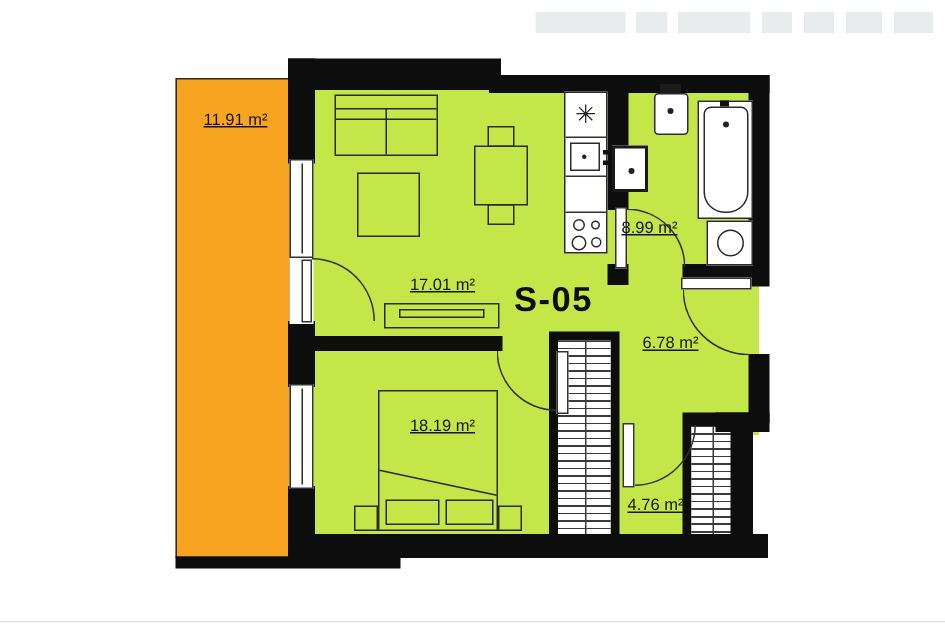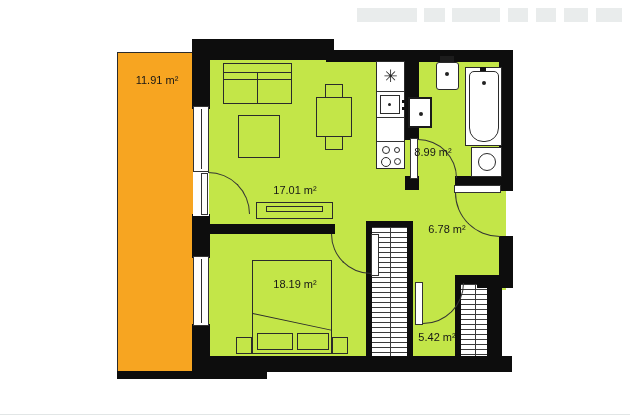--- a/index.html
+++ b/index.html
@@ -13,21 +13,21 @@
   .fix{position:absolute;border:1px solid #2b2b2b;box-sizing:border-box;background:#ffffff;}
   .win{position:absolute;background:#ffffff;border:1px solid #333;box-sizing:border-box;}
   .leaf{position:absolute;background:#ffffff;border:1px solid #333;box-sizing:border-box;}
   .arc{position:absolute;box-sizing:border-box;border:0 solid #333;}
   .arc.ne{border-top:1.5px solid #333;border-right:1.5px solid #333;border-top-right-radius:100% 100%;}
   .arc.sw{border-left:1.5px solid #333;border-bottom:1.5px solid #333;border-bottom-left-radius:100% 100%;}
   .arc.se{border-right:1.5px solid #333;border-bottom:1.5px solid #333;border-bottom-right-radius:100% 100%;}
   .hatch{position:absolute;background:#ffffff;background-image:repeating-linear-gradient(
          to bottom,#3a3a3a 0,#3a3a3a 1px,#ffffff 1px,#ffffff 5px);}
   .hatch .mid{position:absolute;top:0;bottom:0;width:1px;background:#3a3a3a;left:50%;}
-  .lbl{position:absolute;color:#161616;font-size:11px;text-align:center;white-space:nowrap;}
+  .lbl{position:absolute;color:#161616;font-size:11px;text-align:center;white-space:nowrap;text-decoration:underline;}
   .unit{position:absolute;color:#0d0d0d;font-size:23px;font-weight:bold;text-align:center;white-space:nowrap;letter-spacing:1px;}
   .dot{position:absolute;background:#222;border-radius:50%;}
   .circ{position:absolute;border:1px solid #2b2b2b;border-radius:50%;box-sizing:border-box;background:transparent;}
   .ghost{position:absolute;background:#e9ecec;}
   .line{position:absolute;background:#2b2b2b;}
   .star{display:flex;align-items:center;justify-content:center;height:100%;font-size:17px;color:#222;}
 </style>
 </head>
 <body>
 
@@ -138,18 +138,19 @@
   <div class="furn" style="left:332px;top:337px;width:16px;height:17px;"></div>
 
   <div class="arc ne" style="left:208px;top:172px;width:42px;height:42px;"></div>
   <div class="arc sw" style="left:331px;top:234px;width:40px;height:40px;"></div>
   <div class="arc ne" style="left:418px;top:139px;width:39px;height:39px;"></div>
   <div class="arc sw" style="left:455px;top:193px;width:45px;height:44px;"></div>
   <div class="arc se" style="left:423px;top:283px;width:41px;height:41px;"></div>
 
   <div class="lbl" style="left:122px;top:74px;width:70px;">11.91 m²</div>
   <div class="lbl" style="left:260px;top:184px;width:70px;">17.01 m²</div>
+  <div class="unit" style="left:334px;top:186px;width:70px;">S-05</div>
   <div class="lbl" style="left:398px;top:146px;width:70px;">8.99 m²</div>
   <div class="lbl" style="left:412px;top:223px;width:70px;">6.78 m²</div>
   <div class="lbl" style="left:260px;top:278px;width:70px;">18.19 m²</div>
-  <div class="lbl" style="left:402px;top:331px;width:70px;">5.42 m²</div>
+  <div class="lbl" style="left:402px;top:331px;width:70px;">4.76 m²</div>
 
 </div>
 
 </body></html>

